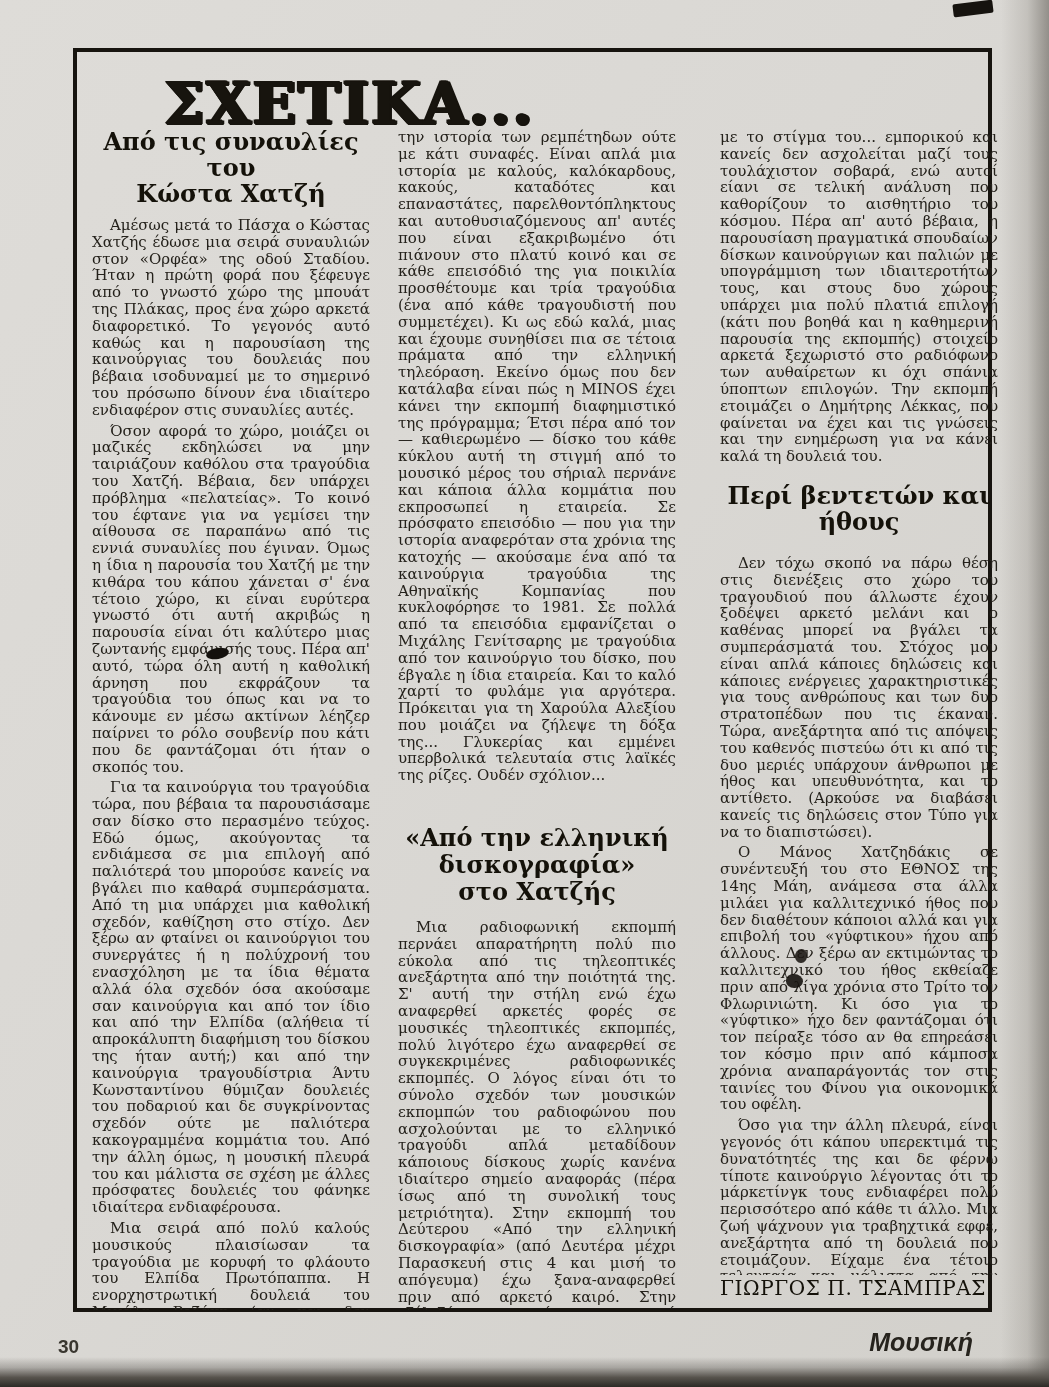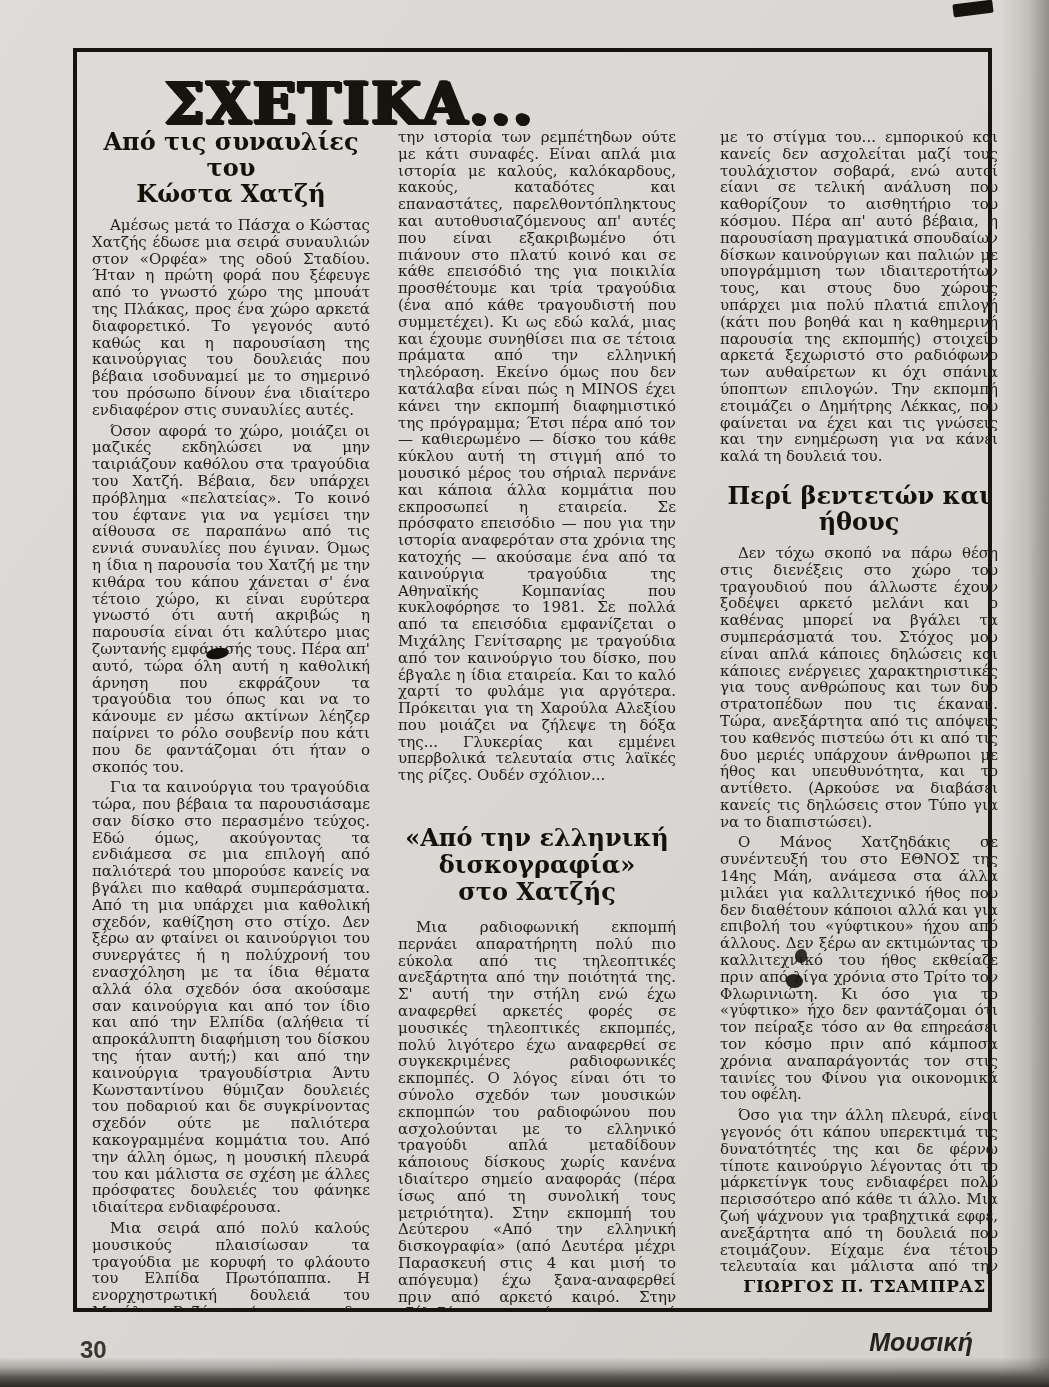--- a/index.html
+++ b/index.html
@@ -45,33 +45,33 @@
   .col-heading {
     margin: 0 0 10px 0;
     font-size: 24px; line-height: 26px;
     font-weight: bold; text-align: center;
     text-indent: 0;
     color: #141109;
     white-space: pre-line;
   }
   .h-concerts { margin-top: 4px; }
   .h-radio    { margin: 40px 0 14px; line-height: 27px; }
-  .h-vedettes { margin: 18px 0 10px; }
+  .h-vedettes { margin: 18px 0 20px; }
   .byline {
     position: absolute; left: 700px; top: 1276px;
     width: 286px;
     text-align: right;
-    font-weight: bold; font-size: 17px;
+    font-weight: normal; font-size: 20px;
     letter-spacing: 0.6px;
     color: #141109;
   }
   .page-number {
-    position: absolute; left: 80px; top: 1336px;
+    position: absolute; left: 58px; top: 1336px;
     font-family: "Liberation Sans", sans-serif;
-    font-weight: bold; font-size: 24px;
+    font-weight: bold; font-size: 19px;
     color: #39362f;
   }
   .magazine-name {
     position: absolute; right: 76px; top: 1328px;
     font-family: "Liberation Sans", sans-serif;
     font-weight: bold; font-style: italic; font-size: 25px;
     color: #26231d;
   }
   
   .ink-blot-1 {

